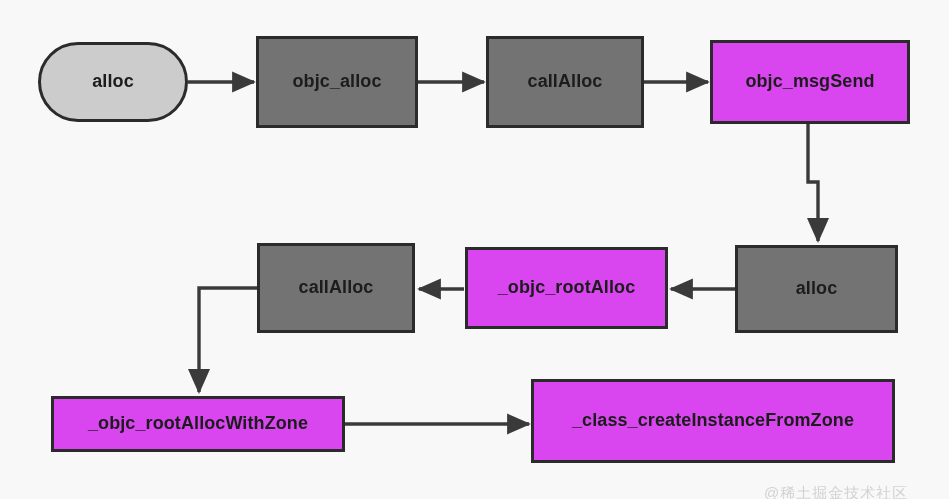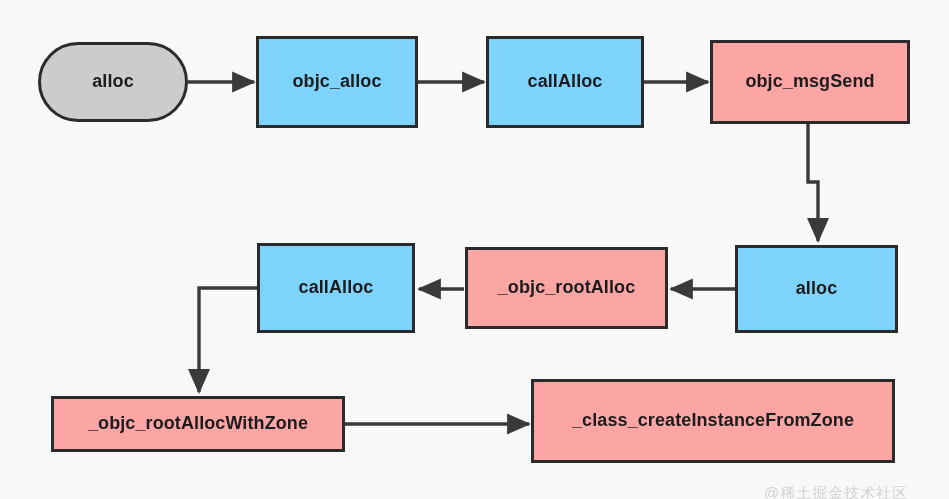--- a/index.html
+++ b/index.html
@@ -37,24 +37,24 @@
     text-align: center;
     white-space: nowrap;
     z-index: 2;
     font-weight: bold;
   }
   .node.start {
     border-radius: 46px;
     background: #cccccc;
   }
   .node.proc-light {
-    background: #7dd3fc;
+    background: #737373;
   }
   .node.proc-bright {
-    background: #fca5a5;
+    background: #d946ef;
   }
   .watermark {
     position: absolute;
     color: #d2d2d2;
     font-size: 15px;
     letter-spacing: 1px;
     white-space: nowrap;
     z-index: 3;
   }
 </style>

